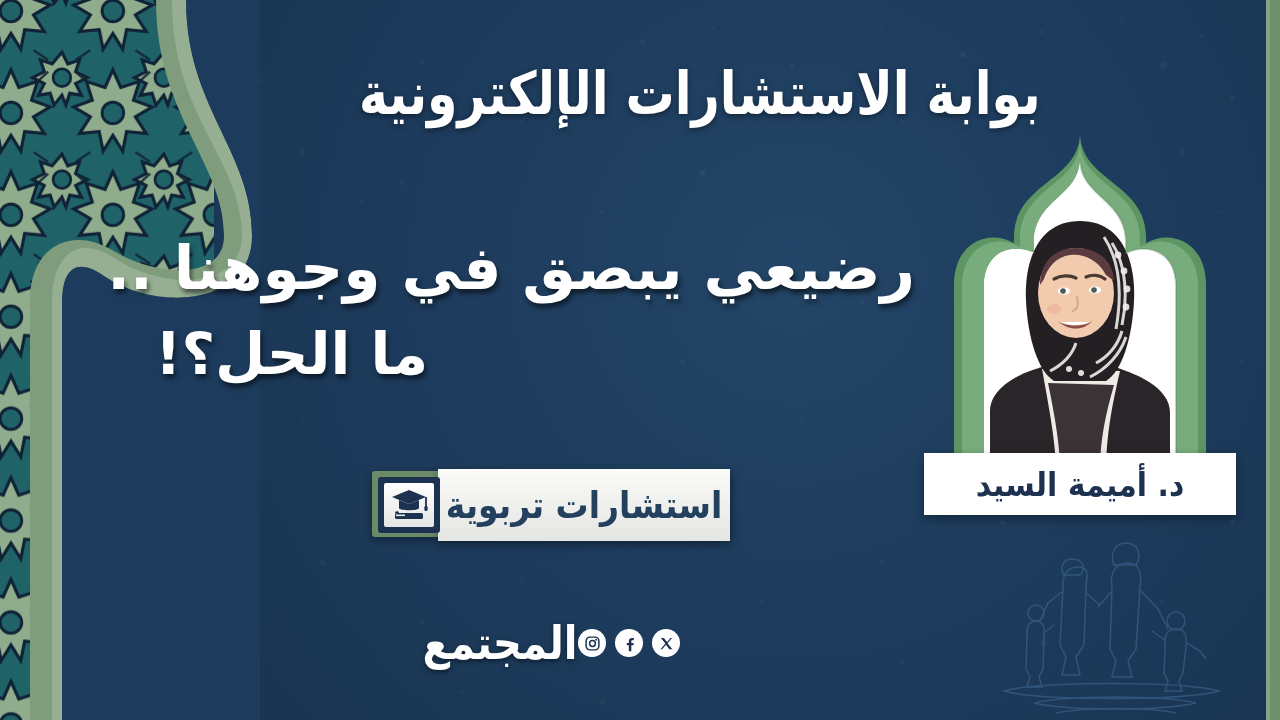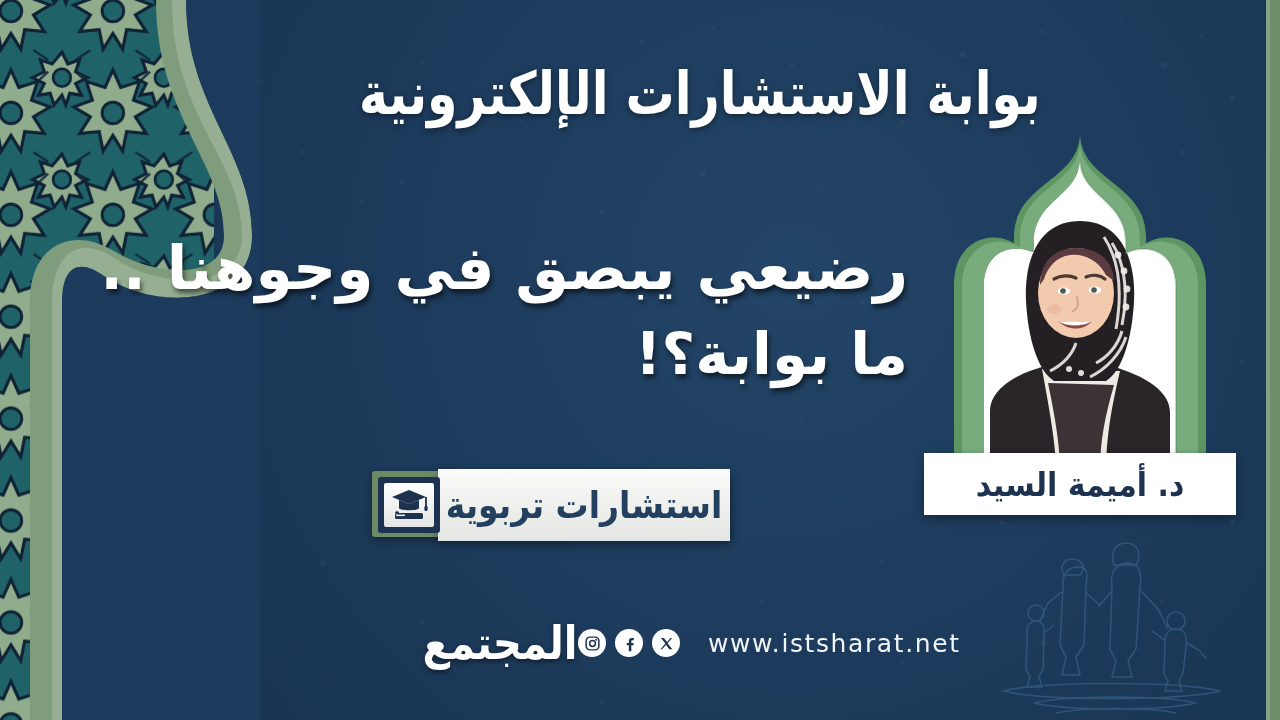--- a/index.html
+++ b/index.html
@@ -39,22 +39,22 @@
   .header-calli .txt{
     font-family:"DejaVu Sans","Liberation Sans",sans-serif;
     direction:rtl;color:#ffffff;font-size:50px;font-weight:700;
     letter-spacing:-1px;white-space:nowrap;
     text-shadow:0 2px 6px rgba(0,0,0,.45);
     transform:scaleY(1.18) scaleX(.98);
   }
 
   
   .title-block{
-    position:absolute;left:148px;top:225px;width:760px;
-    direction:rtl;text-align:right;
+    position:absolute;left:155px;top:225px;width:760px;
+    direction:rtl;text-align:left;
   }
   .title-line{
     color:#ffffff;font-weight:800;font-size:60px;line-height:1.45;
     text-shadow:2px 4px 5px rgba(0,0,0,.55);
     white-space:nowrap;
   }
   .title-line.l2{font-size:58px;}
 
   
   .badge{
@@ -248,21 +248,21 @@
   </svg>
 
   <div class="right-strip"></div>
 
   <div class="header-calli">
     <div class="txt">بوابة الاستشارات الإلكترونية</div>
   </div>
 
   <div class="title-block">
     <div class="title-line l1">رضيعي يبصق في وجوهنا ..</div>
-    <div class="title-line l2">ما بوابة؟!</div>
+    <div class="title-line l2">ما الحل؟!</div>
   </div>
 
   <div class="badge">
     <div class="badge-greenbar"></div>
     <div class="badge-plate">
       <div class="txt">استشارات تربوية</div>
     </div>
     <div class="badge-iconbox">
       <div class="badge-iconinner">
         <svg width="40" height="34" viewBox="0 0 40 34">
@@ -441,16 +441,15 @@
           <path d="M14.6 23v-8.4h2.9l.44-3.4h-3.34V9.03c0-.98.27-1.65 1.69-1.65h1.8V4.34C17.78 4.26 16.7 4.18 15.46 4.18c-2.6 0-4.38 1.58-4.38 4.5v2.52H8.2v3.4h2.88V23Z" fill="#1d3250"></path>
         </svg>
       </a>
       <a class="soc">
         <svg width="15" height="15" viewBox="0 0 24 24">
           <path d="M3 3h4.9l5 6.7L18.4 3H21l-7.3 8.4L21.4 21h-4.9l-5.3-7.1L5.1 21H2.5l7.7-8.9Z" fill="#1d3250"></path>
         </svg>
       </a>
     </div>
 
-    <div class="site-url">www.istsharat.net</div>
   </div>
 
 </div>
 
 </body></html>

